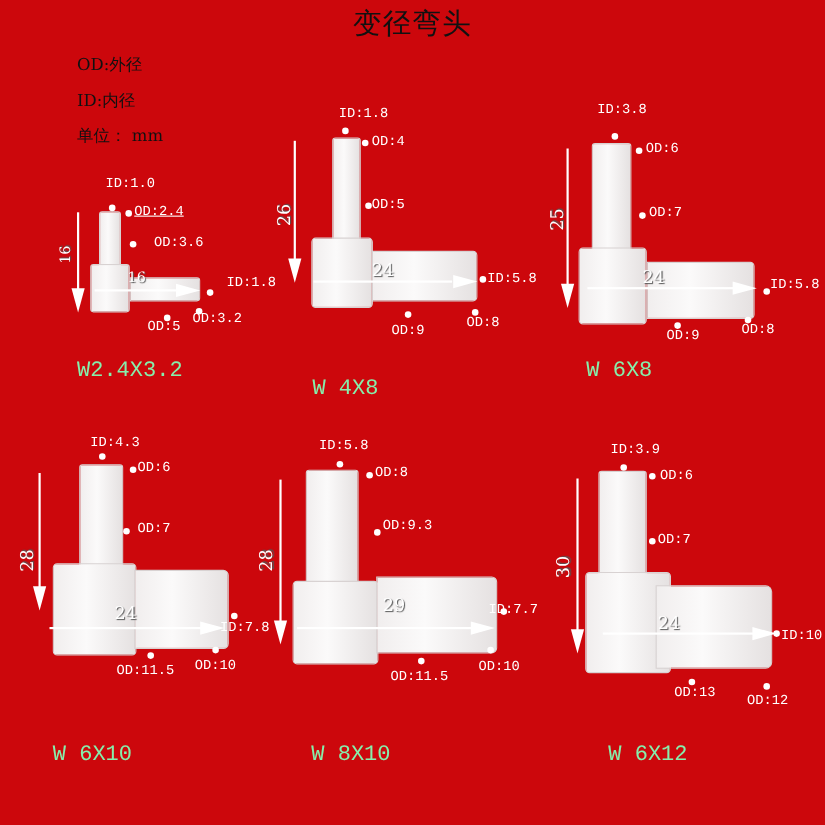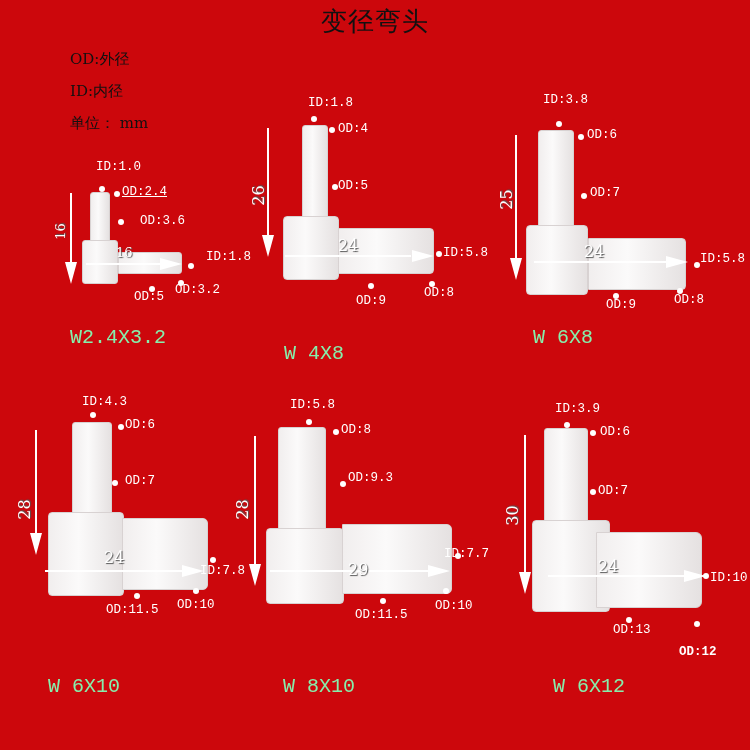--- a/index.html
+++ b/index.html
@@ -129,21 +129,21 @@
 
 <div>
   <div class="abs part" style="left:278px;top:427px;width:48px;height:110px;border-radius:3px 3px 0 0;"></div>
   <div class="abs part" style="left:266px;top:528px;width:78px;height:76px;border-radius:4px;"></div>
   <div class="abs part" style="left:342px;top:524px;width:110px;height:70px;border-radius:0 5px 5px 0;"></div>
   <div class="abs vline" style="left:254px;top:436px;height:130px;"></div>
   <div class="abs arrow-down" style="left:249px;top:564px;"></div>
   <div class="abs dim vdim" style="left:232px;top:500px;">28</div>
   <div class="abs hline" style="left:270px;top:570px;width:160px;"></div>
   <div class="abs arrow-right" style="left:428px;top:565px;"></div>
-  <div class="abs dim" style="left:348px;top:560px;">29</div>
+  <div class="abs dim" style="left:348px;top:540px;">29</div>
   <div class="abs lbl" style="left:290px;top:398px;">ID:5.8</div>
   <div class="abs dot" style="left:306px;top:419px;"></div>
   <div class="abs dot" style="left:333px;top:429px;"></div>
   <div class="abs lbl" style="left:341px;top:423px;">OD:8</div>
   <div class="abs dot" style="left:340px;top:481px;"></div>
   <div class="abs lbl" style="left:348px;top:471px;">OD:9.3</div>
   <div class="abs dot" style="left:455px;top:553px;"></div>
   <div class="abs lbl" style="left:444px;top:547px;">ID:7.7</div>
   <div class="abs dot" style="left:380px;top:598px;"></div>
   <div class="abs lbl" style="left:355px;top:608px;">OD:11.5</div>
@@ -166,15 +166,15 @@
   <div class="abs dot" style="left:564px;top:422px;"></div>
   <div class="abs dot" style="left:590px;top:430px;"></div>
   <div class="abs lbl" style="left:600px;top:425px;">OD:6</div>
   <div class="abs dot" style="left:590px;top:489px;"></div>
   <div class="abs lbl" style="left:598px;top:484px;">OD:7</div>
   <div class="abs dot" style="left:703px;top:573px;"></div>
   <div class="abs lbl" style="left:710px;top:571px;">ID:10</div>
   <div class="abs dot" style="left:626px;top:617px;"></div>
   <div class="abs lbl" style="left:613px;top:623px;">OD:13</div>
   <div class="abs dot" style="left:694px;top:621px;"></div>
-  <div class="abs lbl" style="left:679px;top:645px;font-weight:bold;">OD:12</div>
+  <div class="abs lbl" style="left:679px;top:630px;">OD:12</div>
   <div class="abs model" style="left:553px;top:675px;">W 6X12</div>
 </div>
 
 </body></html>

